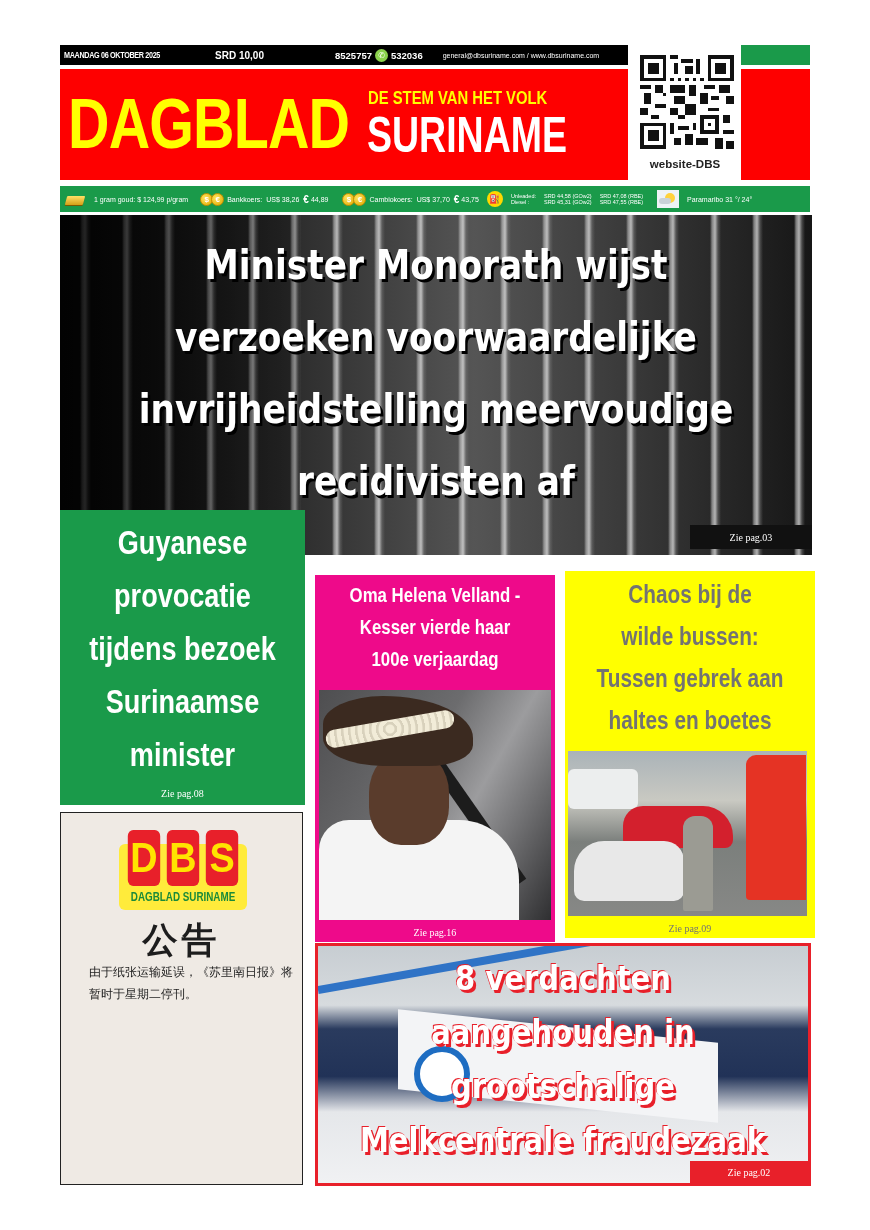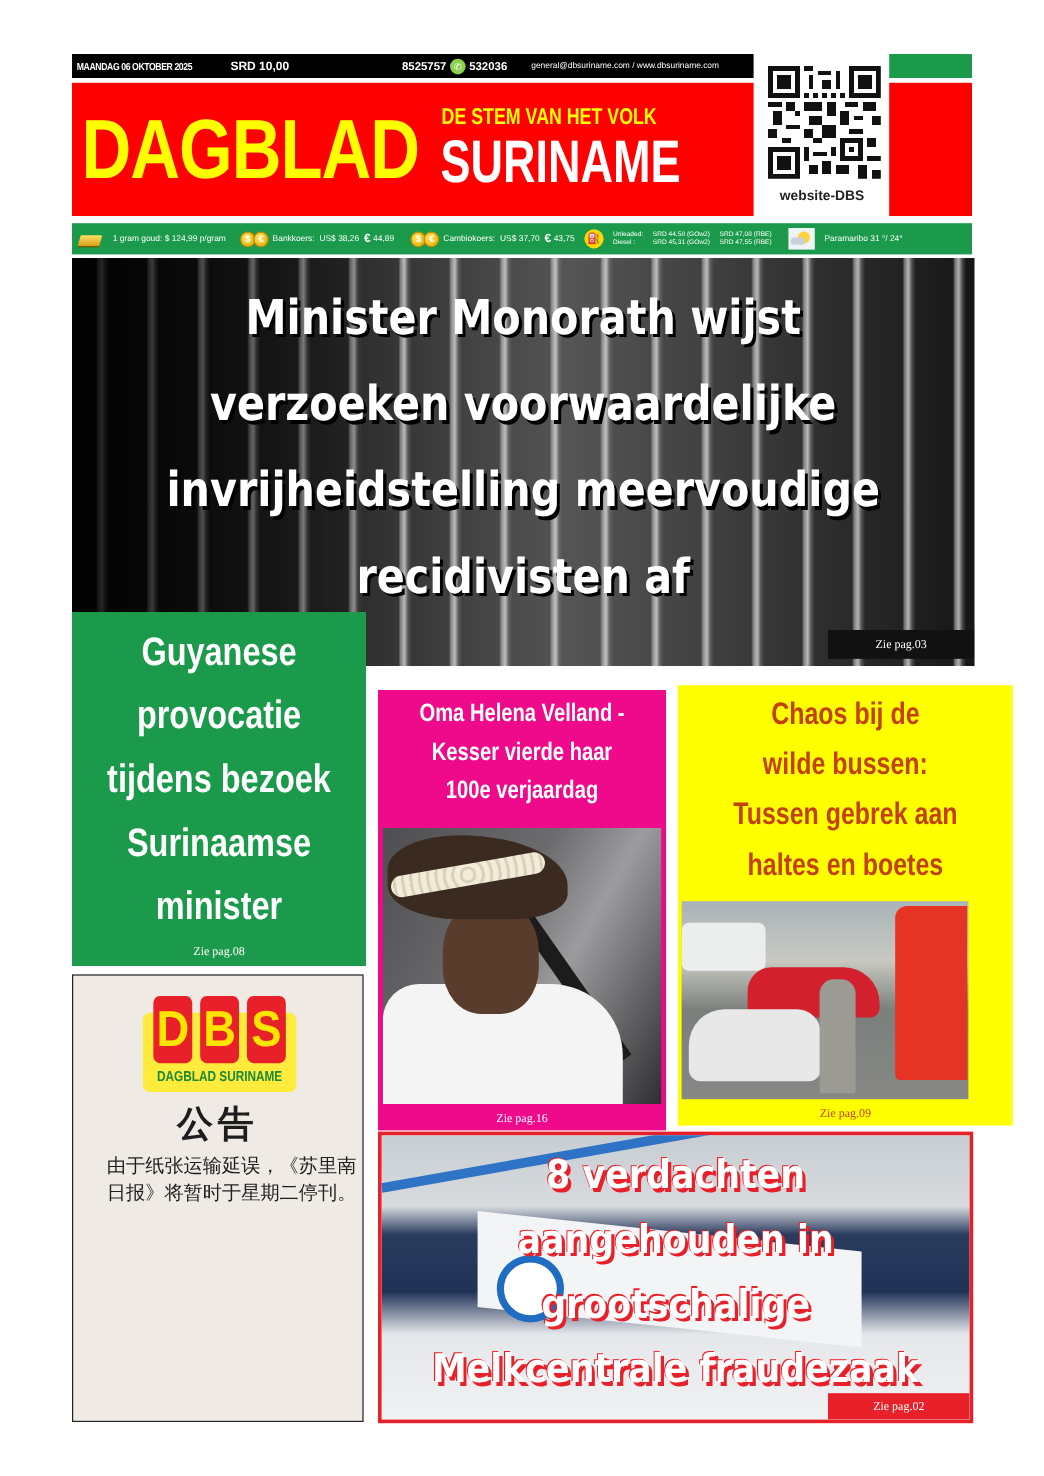--- a/index.html
+++ b/index.html
@@ -4,21 +4,21 @@
 <style>
   * { box-sizing: border-box; margin: 0; padding: 0; }
   html, body { width: 870px; height: 1230px; background: #ffffff; overflow: hidden; }
   body { position: relative; font-family: "Liberation Sans", sans-serif; }
 
   .abs { position: absolute; }
 
   
   .topbar { left: 60px; top: 45px; width: 568px; height: 20px; background: #000000; color: #fff; display: flex; align-items: center; font-size: 9px; }
   .topbar .date { font-family: "Liberation Sans", sans-serif; font-weight: bold; font-size: 8.5px; letter-spacing: -0.4px; margin-left: 4px; width: 128px; transform: scaleX(0.85); transform-origin: left; white-space: nowrap; }
-  .topbar .price { font-weight: bold; font-size: 10px; width: 95px; }
+  .topbar .price { font-weight: bold; font-size: 10px; width: 95px; text-align: center; }
   .topbar .phone1 { font-weight: bold; font-size: 9.5px; margin-right: 3px; padding-left: 48px; }
   .phone-icon { width: 13px; height: 13px; border-radius: 50%; background: #8bd14b; display: inline-flex; align-items: center; justify-content: center; color: #fff; font-size: 8px; margin-right: 3px; }
   .topbar .phone2 { font-weight: bold; font-size: 9.5px; margin-right: 20px; }
   .topbar .contact { font-size: 7px; white-space: nowrap; }
 
   
   .tr-green { left: 741px; top: 45px; width: 69px; height: 20px; background: #1a9a4a; }
   .tr-red { left: 741px; top: 69px; width: 69px; height: 111px; background: #fe0000; }
 
   
@@ -65,39 +65,39 @@
   .pink-head { padding-top: 4px; font-weight: bold; font-size: 21px; line-height: 32px; transform: scaleX(0.8); transform-origin: center; white-space: nowrap; }
   .pink-photo { position: absolute; left: 4px; top: 115px; width: 232px; height: 230px; overflow: hidden; background: linear-gradient(120deg, #4e4e50 0%, #6c6c6e 40%, #9c9c9e 60%, #2f2f31 100%); }
   .pink-photo .hat { position: absolute; left: 4px; top: 6px; width: 150px; height: 70px; background: #3b2a20; border-radius: 40% 60% 30% 40%; }
   .pink-photo .frill { position: absolute; left: 6px; top: 30px; width: 130px; height: 18px; background: repeating-radial-gradient(circle, #f2ecd8 0 4px, #d8d1bc 5px 7px); border-radius: 10px; transform: rotate(-10deg); }
   .pink-photo .face { position: absolute; left: 50px; top: 60px; width: 80px; height: 95px; background: #5a3c2c; border-radius: 45% 45% 40% 40%; }
   .pink-photo .dress { position: absolute; left: 0; top: 130px; width: 200px; height: 110px; background: #f4f4f4; border-radius: 30px 60px 0 0; }
   .pink-photo .belt { position: absolute; left: 140px; top: 20px; width: 14px; height: 190px; background: #1c1c1c; transform: rotate(-35deg); }
   .pink-ref { position: absolute; left: 0; bottom: 4px; width: 100%; font-family: "Liberation Serif", serif; font-size: 10px; }
 
   
-  .yellow { left: 565px; top: 571px; width: 279px; height: 367px; background: #ffff00; color: #c2410c; text-align: center; }
+  .yellow { left: 565px; top: 571px; width: 250px; height: 367px; background: #ffff00; color: #737373; text-align: center; }
   .yellow-head { padding-top: 2px; font-weight: bold; font-size: 26px; line-height: 42px; transform: scaleX(0.8); transform-origin: center; white-space: nowrap; }
   .yellow-photo { position: absolute; left: 3px; top: 180px; width: 239px; height: 165px; overflow: hidden; background: linear-gradient(180deg, #aab3b8 0%, #c9c9c2 30%, #7b7f7c 55%, #878886 100%); }
   .yellow-photo .car { position: absolute; left: 55px; top: 55px; width: 110px; height: 42px; background: #d3202d; border-radius: 20px 30px 8px 8px; }
   .yellow-photo .van { position: absolute; left: 0; top: 18px; width: 70px; height: 40px; background: #eceeee; border-radius: 6px; }
   .yellow-photo .bus { position: absolute; left: 178px; top: 4px; width: 60px; height: 145px; background: #e53324; border-radius: 10px 0 0 4px; }
   .yellow-photo .bike { position: absolute; left: 6px; top: 90px; width: 110px; height: 60px; background: #e8e8e8; border-radius: 30px 20px 10px 10px; }
   .yellow-photo .officer { position: absolute; left: 115px; top: 65px; width: 30px; height: 95px; background: #9b9b93; border-radius: 12px 12px 2px 2px; }
   .yellow-ref { position: absolute; left: 0; bottom: 4px; width: 100%; font-family: "Liberation Serif", serif; font-size: 10px; }
 
   
   .notice { left: 60px; top: 812px; width: 243px; height: 373px; background: #efeae4; border: 1px solid #222; }
   .dbs-logo { position: absolute; left: 58px; top: 17px; width: 128px; height: 80px; }
   .dbs-back { position: absolute; left: 0; top: 14px; width: 128px; height: 66px; background: #ffeb3b; border-radius: 6px; }
   .dbs-letters { position: absolute; left: 7px; top: 0; display: flex; gap: 3px; }
   .dbs-letter { width: 36px; height: 56px; background: #e8202a; border-radius: 6px; color: #ffe400; font-weight: bold; font-size: 42px; display: flex; align-items: center; justify-content: center; transform: scaleX(0.9); }
   .dbs-sub { position: absolute; left: 0; top: 60px; width: 128px; text-align: center; color: #1a8a3a; font-weight: bold; font-size: 12px; transform: scaleX(0.82); white-space: nowrap; }
-  .notice-title { position: absolute; left: 0; top: 104px; width: 100%; text-align: center; font-family: "DejaVu Sans", sans-serif; font-weight: bold; font-size: 30px; color: #1d1d1d; letter-spacing: 4px; }
-  .notice-body { position: absolute; left: 28px; top: 148px; width: 210px; font-family: "DejaVu Sans", sans-serif; font-size: 16px; line-height: 22px; color: #1d1d1d; }
+  .notice-title { position: absolute; left: 0; top: 104px; width: 100%; text-align: center; font-family: "DejaVu Sans", sans-serif; font-weight: bold; font-size: 35px; color: #1d1d1d; letter-spacing: 4px; }
+  .notice-body { position: absolute; left: 28px; top: 148px; width: 210px; font-family: "DejaVu Sans", sans-serif; font-size: 12px; line-height: 22px; color: #1d1d1d; }
   .notice-body p { margin-bottom: 4px; }
 
   
   .red { left: 315px; top: 943px; width: 496px; height: 243px; border: 3px solid #e8202a; overflow: hidden; background: linear-gradient(180deg, #c7cdd2 0%, #d7dbde 25%, #2a3b5e 35%, #213257 55%, #e5e7ea 70%, #f0f1f3 100%); }
   .red .roof { position: absolute; left: 0; top: 40px; width: 460px; height: 8px; background: #2f73c6; transform: rotate(-10deg); transform-origin: left; }
   .red .sign { position: absolute; left: 80px; top: 80px; width: 320px; height: 80px; background: #f3f4f6; transform: skewY(6deg); }
   .red .logo-circle { position: absolute; left: 96px; top: 100px; width: 56px; height: 56px; border-radius: 50%; border: 6px solid #1e6dc2; background: #fff; }
   .red-head { position: absolute; left: 0; top: 6px; width: 100%; text-align: center; color: #fff; font-family: "DejaVu Sans", sans-serif; font-weight: bold; font-size: 33px; line-height: 54px; text-shadow: 3px 3px 0 #e8202a, -1px -1px 0 #e8202a; transform: scaleX(0.88); transform-origin: center; white-space: nowrap; }
   .red-ref { position: absolute; right: 0; bottom: 0; width: 118px; height: 22px; background: #e8202a; color: #fff; font-family: "Liberation Serif", serif; font-size: 10px; display: flex; align-items: center; justify-content: center; }
 </style>

